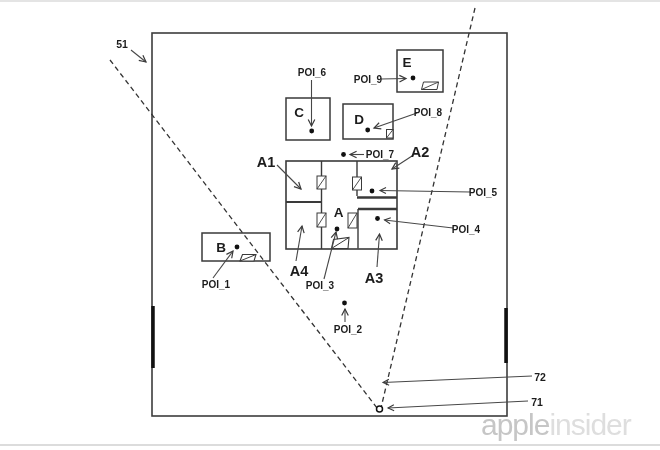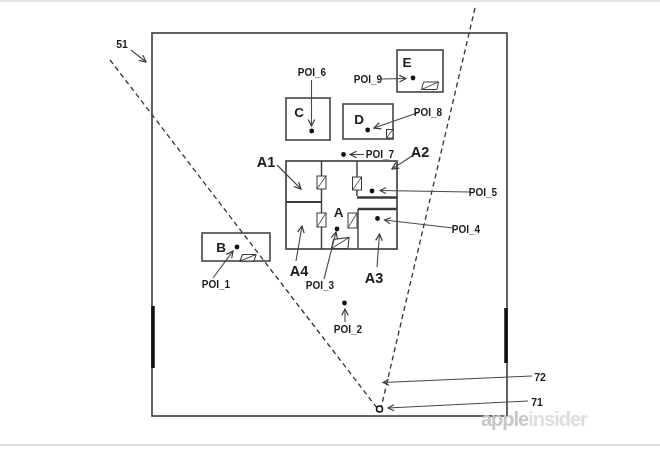--- a/index.html
+++ b/index.html
@@ -6,21 +6,21 @@
   body{width:660px;height:450px;position:relative;overflow:hidden;font-family:"Liberation Sans",sans-serif;}
   .edge-line{position:absolute;left:0;width:660px;height:2px;}
   #edge-top{top:0;background:#e4e4e4;}
   #edge-bottom{top:444px;background:#dcdcdc;}
   svg{position:absolute;left:0;top:0;}
   svg text{fill:#1c1c1c;}
   .ref-num{font-size:10.5px;font-weight:700;}
   .poi-label{font-size:10px;font-weight:700;}
   .room-letter{font-size:13.5px;font-weight:600;}
   .area-label{font-size:14.5px;font-weight:600;}
-  .watermark{position:absolute;left:481px;top:408px;font-size:20px;font-weight:700;letter-spacing:-1px;white-space:nowrap;}
+  .watermark{position:absolute;left:481px;top:408px;font-size:30px;font-weight:400;letter-spacing:-1px;white-space:nowrap;}
   .wm-dark{color:#c6c6c6;}
   .wm-light{color:#dedede;}
 </style>
 </head>
 <body>
 
 <div id="edge-top" class="edge-line"></div>
 <div id="edge-bottom" class="edge-line"></div>
 
 <svg width="660" height="450" viewBox="0 0 660 450">

